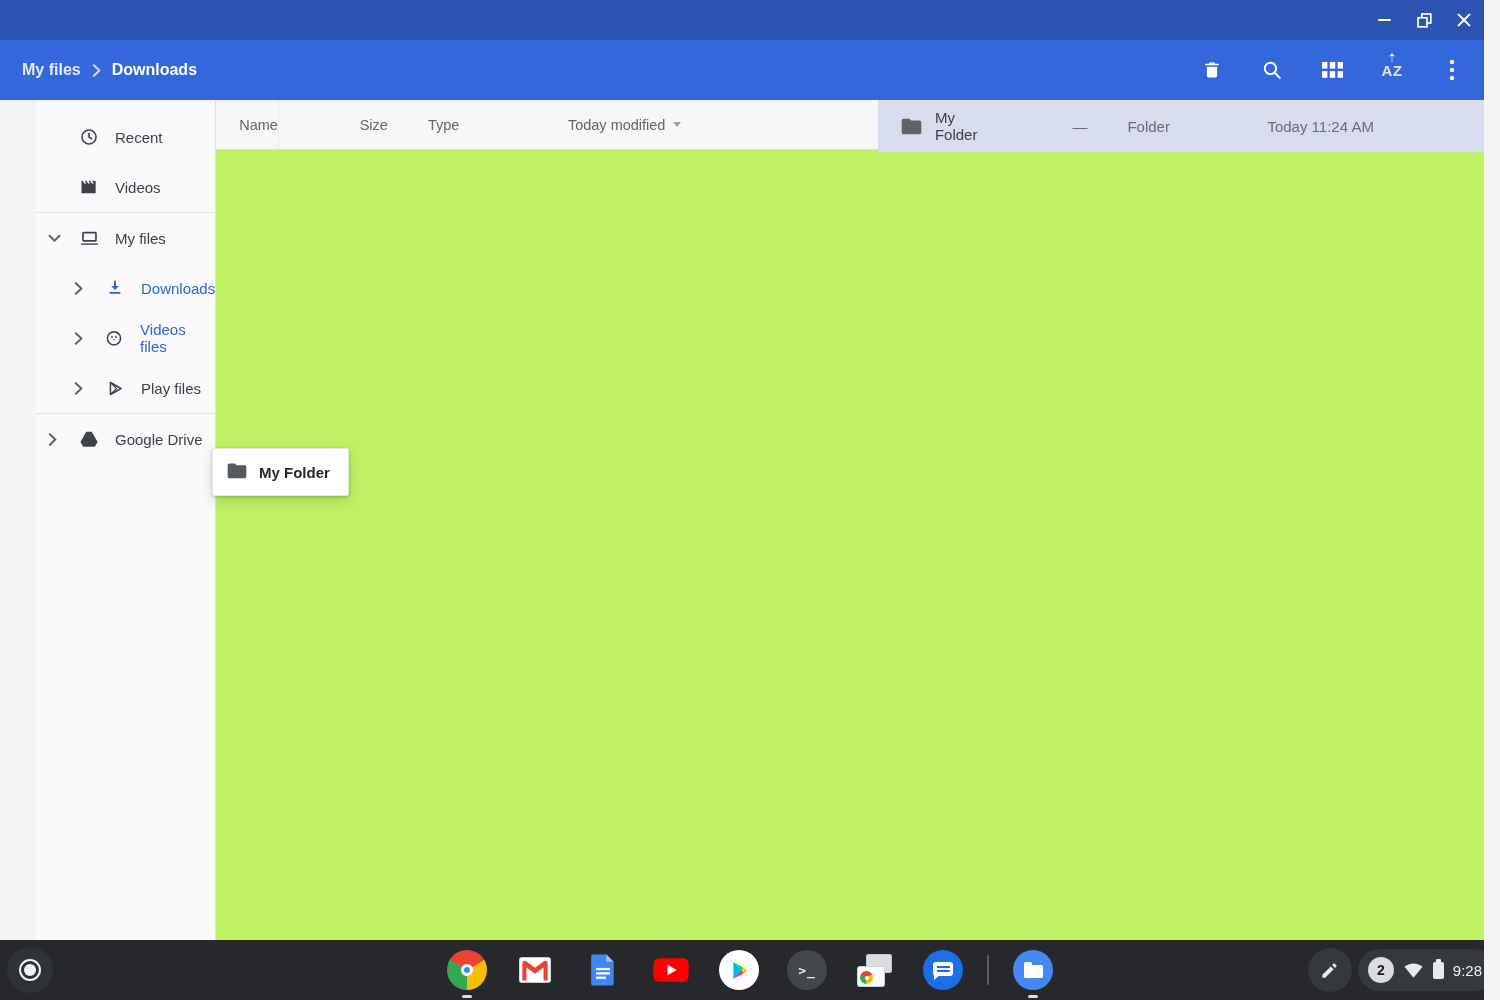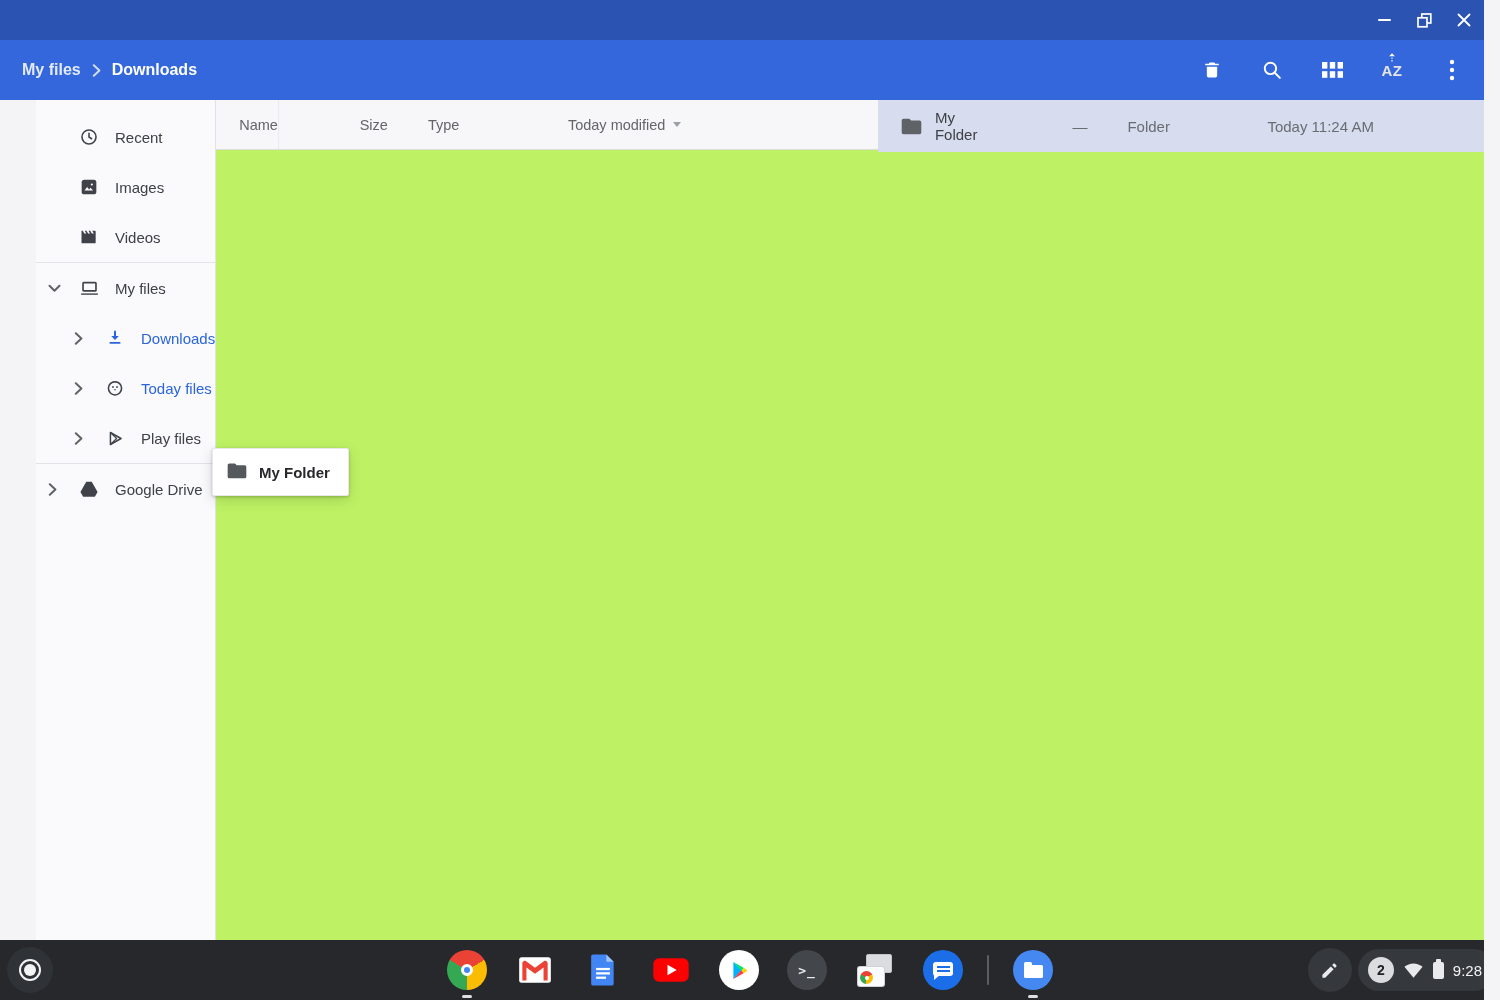--- a/index.html
+++ b/index.html
@@ -176,31 +176,20 @@
               <circle cx="12" cy="12" r="8.4" fill="none" stroke="#3F4349" stroke-width="1.9"></circle>
               <path d="M12 7.4V12l3.1 2.1" fill="none" stroke="#3F4349" stroke-width="1.9" stroke-linecap="round"></path>
             </svg>
         </span>
         <span class="side-label">Recent</span>
       </div>
       <div class="side-row">
         <span class="side-chev"></span>
         <span class="side-icon">
           <svg width="20" height="20" viewBox="0 0 24 24">
-              <rect x="3.2" y="3.2" width="17.6" height="17.6" rx="3.2" fill="#3F4349"></rect>
-              <path d="M6.6 16.2l3.2-4.1 2.3 2.8 1.7-2.1 3.1 3.4z" fill="#FBFBFC"></path>
-              <circle cx="15.4" cy="9" r="1.3" fill="#FBFBFC"></circle>
-            </svg>
-        </span>
-        <span class="side-label">Images</span>
-      </div>
-      <div class="side-row">
-        <span class="side-chev"></span>
-        <span class="side-icon">
-          <svg width="20" height="20" viewBox="0 0 24 24">
               <path fill="#3F4349" d="M4.5 4.5l1.9 3.4h2.4L6.9 4.5h2.1l1.9 3.4h2.4l-1.9-3.4h2.1l1.9 3.4h2.4l-1.9-3.4h3.1a1 1 0 0 1 1 1v13a1 1 0 0 1-1 1h-15a1 1 0 0 1-1-1v-14z"></path>
             </svg>
         </span>
         <span class="side-label">Videos</span>
       </div>
 
       <div class="side-divider"></div>
 
       <div class="side-row">
         <span class="side-chev">
@@ -239,21 +228,21 @@
         </span>
         <span class="side-icon">
           <svg width="20" height="20" viewBox="0 0 24 24">
               <circle cx="12" cy="12.4" r="7.9" fill="none" stroke="#3F4349" stroke-width="1.9"></circle>
               <circle cx="9.6" cy="10.8" r="1.1" fill="#3F4349"></circle>
               <circle cx="14.4" cy="10.8" r="1.1" fill="#3F4349"></circle>
               <path d="M10.6 13.4h2.8L12 15.2z" fill="#3F4349"></path>
               <path d="M8.9 5.4c.5-.9 1.5-.9 2-.1M13.1 5.3c.5-.8 1.5-.8 2 .1" stroke="#3F4349" stroke-width="1.2" fill="none" stroke-linecap="round"></path>
             </svg>
         </span>
-        <span class="side-label">Today files</span>
+        <span class="side-label">Videos files</span>
       </div>
       <div class="side-row child">
         <span class="side-chev">
           <svg width="9" height="13" viewBox="0 0 9 13">
               <path d="M1.8 1.2 7.4 6.5 1.8 11.8" stroke="#5F6368" stroke-width="2" fill="none" stroke-linecap="round" stroke-linejoin="round"></path>
             </svg>
         </span>
         <span class="side-icon">
           <svg width="19" height="19" viewBox="0 0 24 24">
               <path d="M5.6 4.4 19 12 5.6 19.6z" fill="none" stroke="#3F4349" stroke-width="1.9" stroke-linejoin="round"></path>

